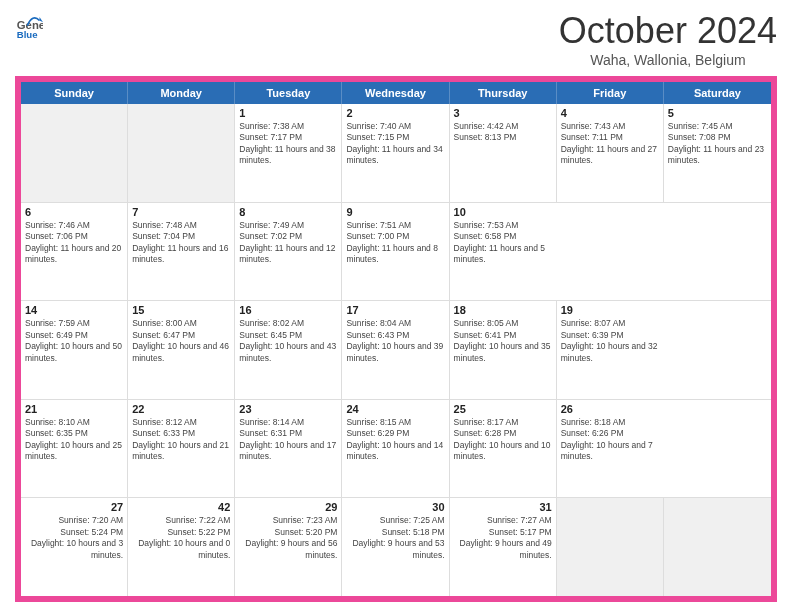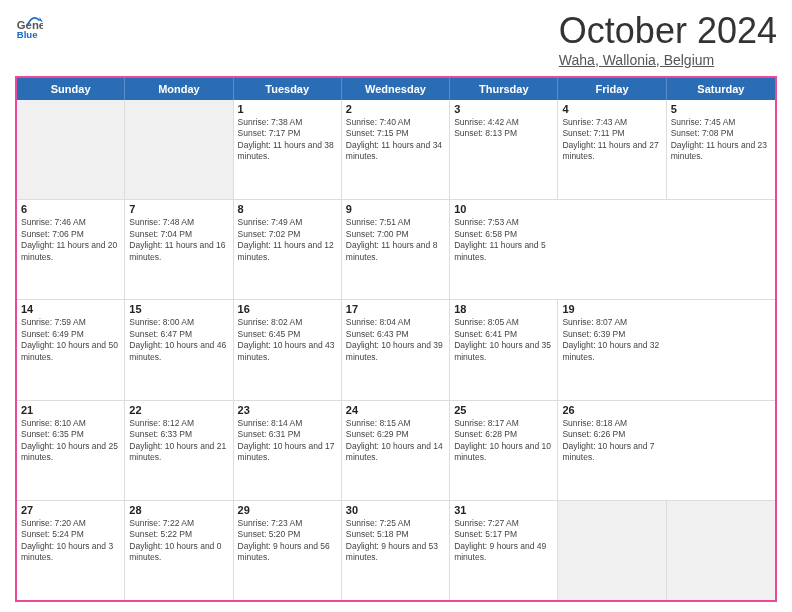--- a/index.html
+++ b/index.html
@@ -26,37 +26,36 @@
     .logo {
       display: flex;
       align-items: center;
       gap: 4px;
     }
     .logo-icon {
       width: 28px;
       height: 28px;
     }
     .title-block {
-      text-align: left;
+      text-align: center;
     }
     .month-title {
       font-size: 36px;
       font-weight: 300;
       color: #333;
     }
     .subtitle {
       font-size: 14px;
       color: #555;
-      text-decoration: underline;
     }
     .calendar {
       flex: 1;
       display: flex;
       flex-direction: column;
-      border: 2px solid #ec4899;
+      border: 6px solid #ec4899;
     }
     .cal-header {
       display: grid;
       grid-template-columns: repeat(7, 1fr);
       background: #2a6db5;
     }
     .cal-header-cell {
       color: #fff;
       font-size: 11px;
       font-weight: bold;
@@ -69,21 +68,21 @@
       display: flex;
       flex-direction: column;
       flex: 1;
     }
     .cal-row {
       display: grid;
       grid-template-columns: repeat(7, 1fr);
       flex: 1;
       border-bottom: 1px solid #ddd;
     }
-    .cal-row:last-child { border-bottom: none; }
+    .cal-row:last-child { border-bottom: none; text-align: right; }
     .cal-cell {
       border-right: 1px solid #ddd;
       padding: 3px 4px;
       font-size: 9px;
       color: #333;
       background: #fff;
       min-height: 0;
     }
     .cal-cell:last-child { border-right: none; }
     .cal-cell.shaded { background: #f0f0f0; }
@@ -271,21 +270,21 @@
           </div>
         </div>
         <div class="cal-row">
           <div class="cal-cell">
             <div class="day-num">27</div>
             <div class="cell-line">Sunrise: 7:20 AM</div>
             <div class="cell-line">Sunset: 5:24 PM</div>
             <div class="cell-line">Daylight: 10 hours and 3 minutes.</div>
           </div>
           <div class="cal-cell">
-            <div class="day-num">28</div>
+            <div class="day-num">42</div>
             <div class="cell-line">Sunrise: 7:22 AM</div>
             <div class="cell-line">Sunset: 5:22 PM</div>
             <div class="cell-line">Daylight: 10 hours and 0 minutes.</div>
           </div>
           <div class="cal-cell">
             <div class="day-num">29</div>
             <div class="cell-line">Sunrise: 7:23 AM</div>
             <div class="cell-line">Sunset: 5:20 PM</div>
             <div class="cell-line">Daylight: 9 hours and 56 minutes.</div>
           </div>

